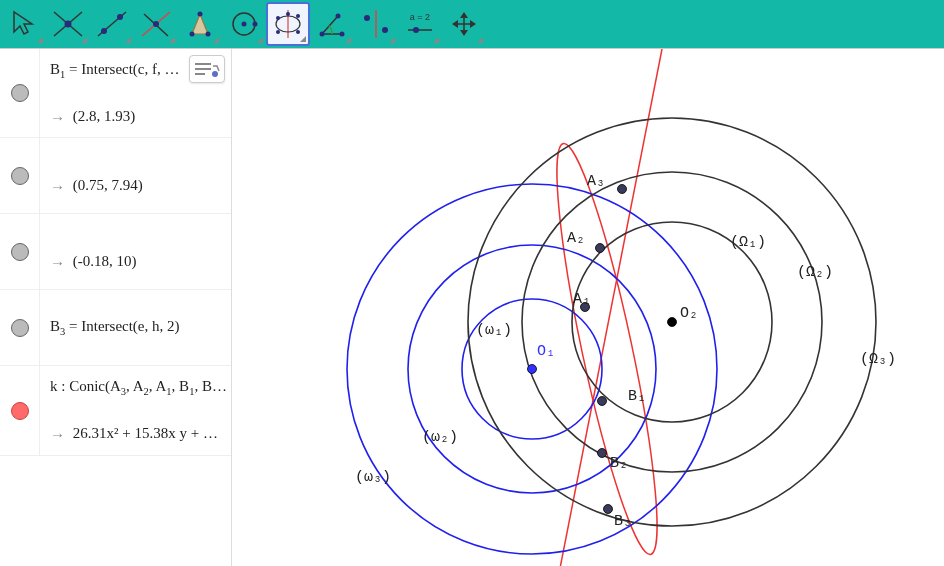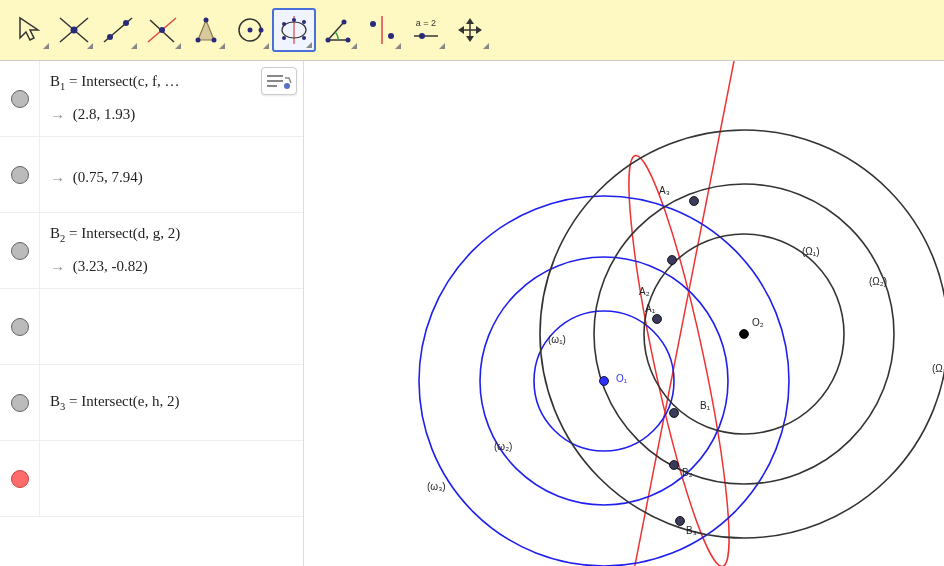--- a/index.html
+++ b/index.html
@@ -10,23 +10,23 @@
     background: #fff;
     width: 944px;
     height: 566px;
     overflow: hidden;
     display: flex;
     flex-direction: column;
   }
   .toolbar {
     display: flex;
     gap: 0;
-    padding: 8px;
+    padding: 2px;
     border-bottom: 1px solid #ccc;
-    background: #fef9c3;
+    background: #14b8a6;
   }
   .tool-btn {
     width: 44px;
     height: 44px;
     border: 1px solid transparent;
     border-radius: 3px;
     display: flex;
     align-items: center;
     justify-content: center;
     cursor: pointer;
@@ -43,21 +43,21 @@
     width: 0; height: 0;
     border-left: 6px solid transparent;
     border-bottom: 6px solid #888;
   }
   .main {
     flex: 1;
     display: flex;
     min-height: 0;
   }
   .sidebar {
-    width: 304px;
+    width: 232px;
     border-right: 1px solid #ddd;
     background: #fff;
     overflow-y: auto;
     position: relative;
   }
   .sidebar::-webkit-scrollbar { width: 10px; }
   .sidebar::-webkit-scrollbar-thumb { background: #bbb; border-radius: 5px; }
   .alg-row {
     display: flex;
     border-bottom: 1px solid #eee;
@@ -81,21 +81,21 @@
     flex: 1;
     padding: 8px 10px;
     line-height: 1.7;
     font-family: "Times New Roman", serif;
     font-size: 15px;
     color: #222;
     white-space: nowrap;
     overflow: hidden;
   }
   .alg-body .def { display:block; }
-  .alg-body .val { display:block; color:#222; margin-top:6px;}
+  .alg-body .val { display:block; color:#222; margin-top:20px;}
   .alg-body .arrow { color:#888; margin-right:4px;}
   sub { font-size: 0.7em; vertical-align: sub; }
   .kbd-float {
     position: absolute;
     top: 6px; right: 6px;
     width: 36px; height: 28px;
     border: 1px solid #ccc;
     border-radius: 4px;
     background: #fff;
     display:flex; align-items:center; justify-content:center;
@@ -103,22 +103,22 @@
     box-shadow: 0 1px 2px rgba(0,0,0,0.1);
   }
   .canvas {
     flex: 1;
     position: relative;
     background: #fff;
   }
   .canvas svg { position:absolute; top:0; left:0; }
   .lbl {
     position: absolute;
-    font-family: Liberation Sans, sans-serif;
-    font-size: 10px;
+    font-family: Liberation Mono, monospace;
+    font-size: 15px;
     color: #222;
     white-space: nowrap;
   }
   .lbl.blue { color: #3030ff; }
 </style>
 </head>
 <body>
 
 <div class="toolbar">
   <div class="tool-btn">
@@ -243,42 +243,38 @@
           </div>
           <div class="alg-body">
             <span class="val"><span class="arrow">→</span> (0.75,  7.94)</span>
           </div>
         </div>
         <div class="alg-row">
           <div class="alg-bullet">
             <div class="dot "></div>
           </div>
           <div class="alg-body">
-            <span class="def">B<sub>2</sub>  =  Intersect(d, g, 2)</span>
-            <span class="val"><span class="arrow">→</span> (3.23,  -0.82)</span>
+            <span class="val"><span class="arrow">→</span> (-0.18,  10)</span>
           </div>
         </div>
         <div class="alg-row">
           <div class="alg-bullet">
             <div class="dot "></div>
           </div>
           <div class="alg-body">
-          </div>
-        </div>
-        <div class="alg-row">
-          <div class="alg-bullet">
-            <div class="dot "></div>
-          </div>
-          <div class="alg-body">
             <span class="def">B<sub>3</sub>  =  Intersect(e, h, 2)</span>
           </div>
         </div>
         <div class="alg-row">
           <div class="alg-bullet">
             <div class="dot red"></div>
+          </div>
+          <div class="alg-body">
+            <span class="def">k : Conic(A<sub>3</sub>, A<sub>2</sub>, A<sub>1</sub>, B<sub>1</sub>, B…</span>
+            <span class="val"><span class="arrow">→</span> 26.31x²  +  15.38x y  + …</span>
           </div>
         </div>
       </div>
   </div>
   <div class="canvas">
     <svg id="geom-svg" width="686" height="518">
         <line x1="430" y1="0" x2="320" y2="560" stroke="#ee3333" stroke-width="1.5"></line>
         <ellipse cx="375" cy="300" rx="25" ry="210" fill="none" stroke="#ee3333" stroke-width="1.5" transform="rotate(-12 375 300)"></ellipse>
         <circle cx="300" cy="320" r="70" fill="none" stroke="#2020ee" stroke-width="1.6"></circle>
         <circle cx="300" cy="320" r="124" fill="none" stroke="#2020ee" stroke-width="1.6"></circle>
@@ -296,22 +292,22 @@
         <circle cx="376" cy="460" r="4.5" fill="#3a3a5a" stroke="#000" stroke-width="0.8"></circle>
       </svg>
     <div id="labels">
         <div class="lbl" style="left: 244px; top: 273px;">(ω₁)</div>
         <div class="lbl" style="left: 190px; top: 380px;">(ω₂)</div>
         <div class="lbl" style="left: 123px; top: 420px;">(ω₃)</div>
         <div class="lbl" style="left: 498px; top: 185px;">(Ω₁)</div>
         <div class="lbl" style="left: 565px; top: 215px;">(Ω₂)</div>
         <div class="lbl" style="left: 628px; top: 302px;">(Ω₃)</div>
         <div class="lbl" style="left: 355px; top: 124px;">A₃</div>
-        <div class="lbl" style="left: 335px; top: 181px; margin-top: 44px;">A₂</div>
+        <div class="lbl" style="left: 335px; top: 181px;">A₂</div>
         <div class="lbl" style="left: 341px; top: 242px;">A₁</div>
-        <div class="lbl blue" style="left: 305px; top: 312px; margin-left: 7px;">O₁</div>
+        <div class="lbl blue" style="left: 305px; top: 294px;">O₁</div>
         <div class="lbl" style="left: 448px; top: 256px;">O₂</div>
         <div class="lbl" style="left: 396px; top: 339px;">B₁</div>
         <div class="lbl" style="left: 378px; top: 406px;">B₂</div>
         <div class="lbl" style="left: 382px; top: 444px; margin-top: 20px;">B₃</div>
       </div>
   </div>
 </div>
 
 </body></html>

